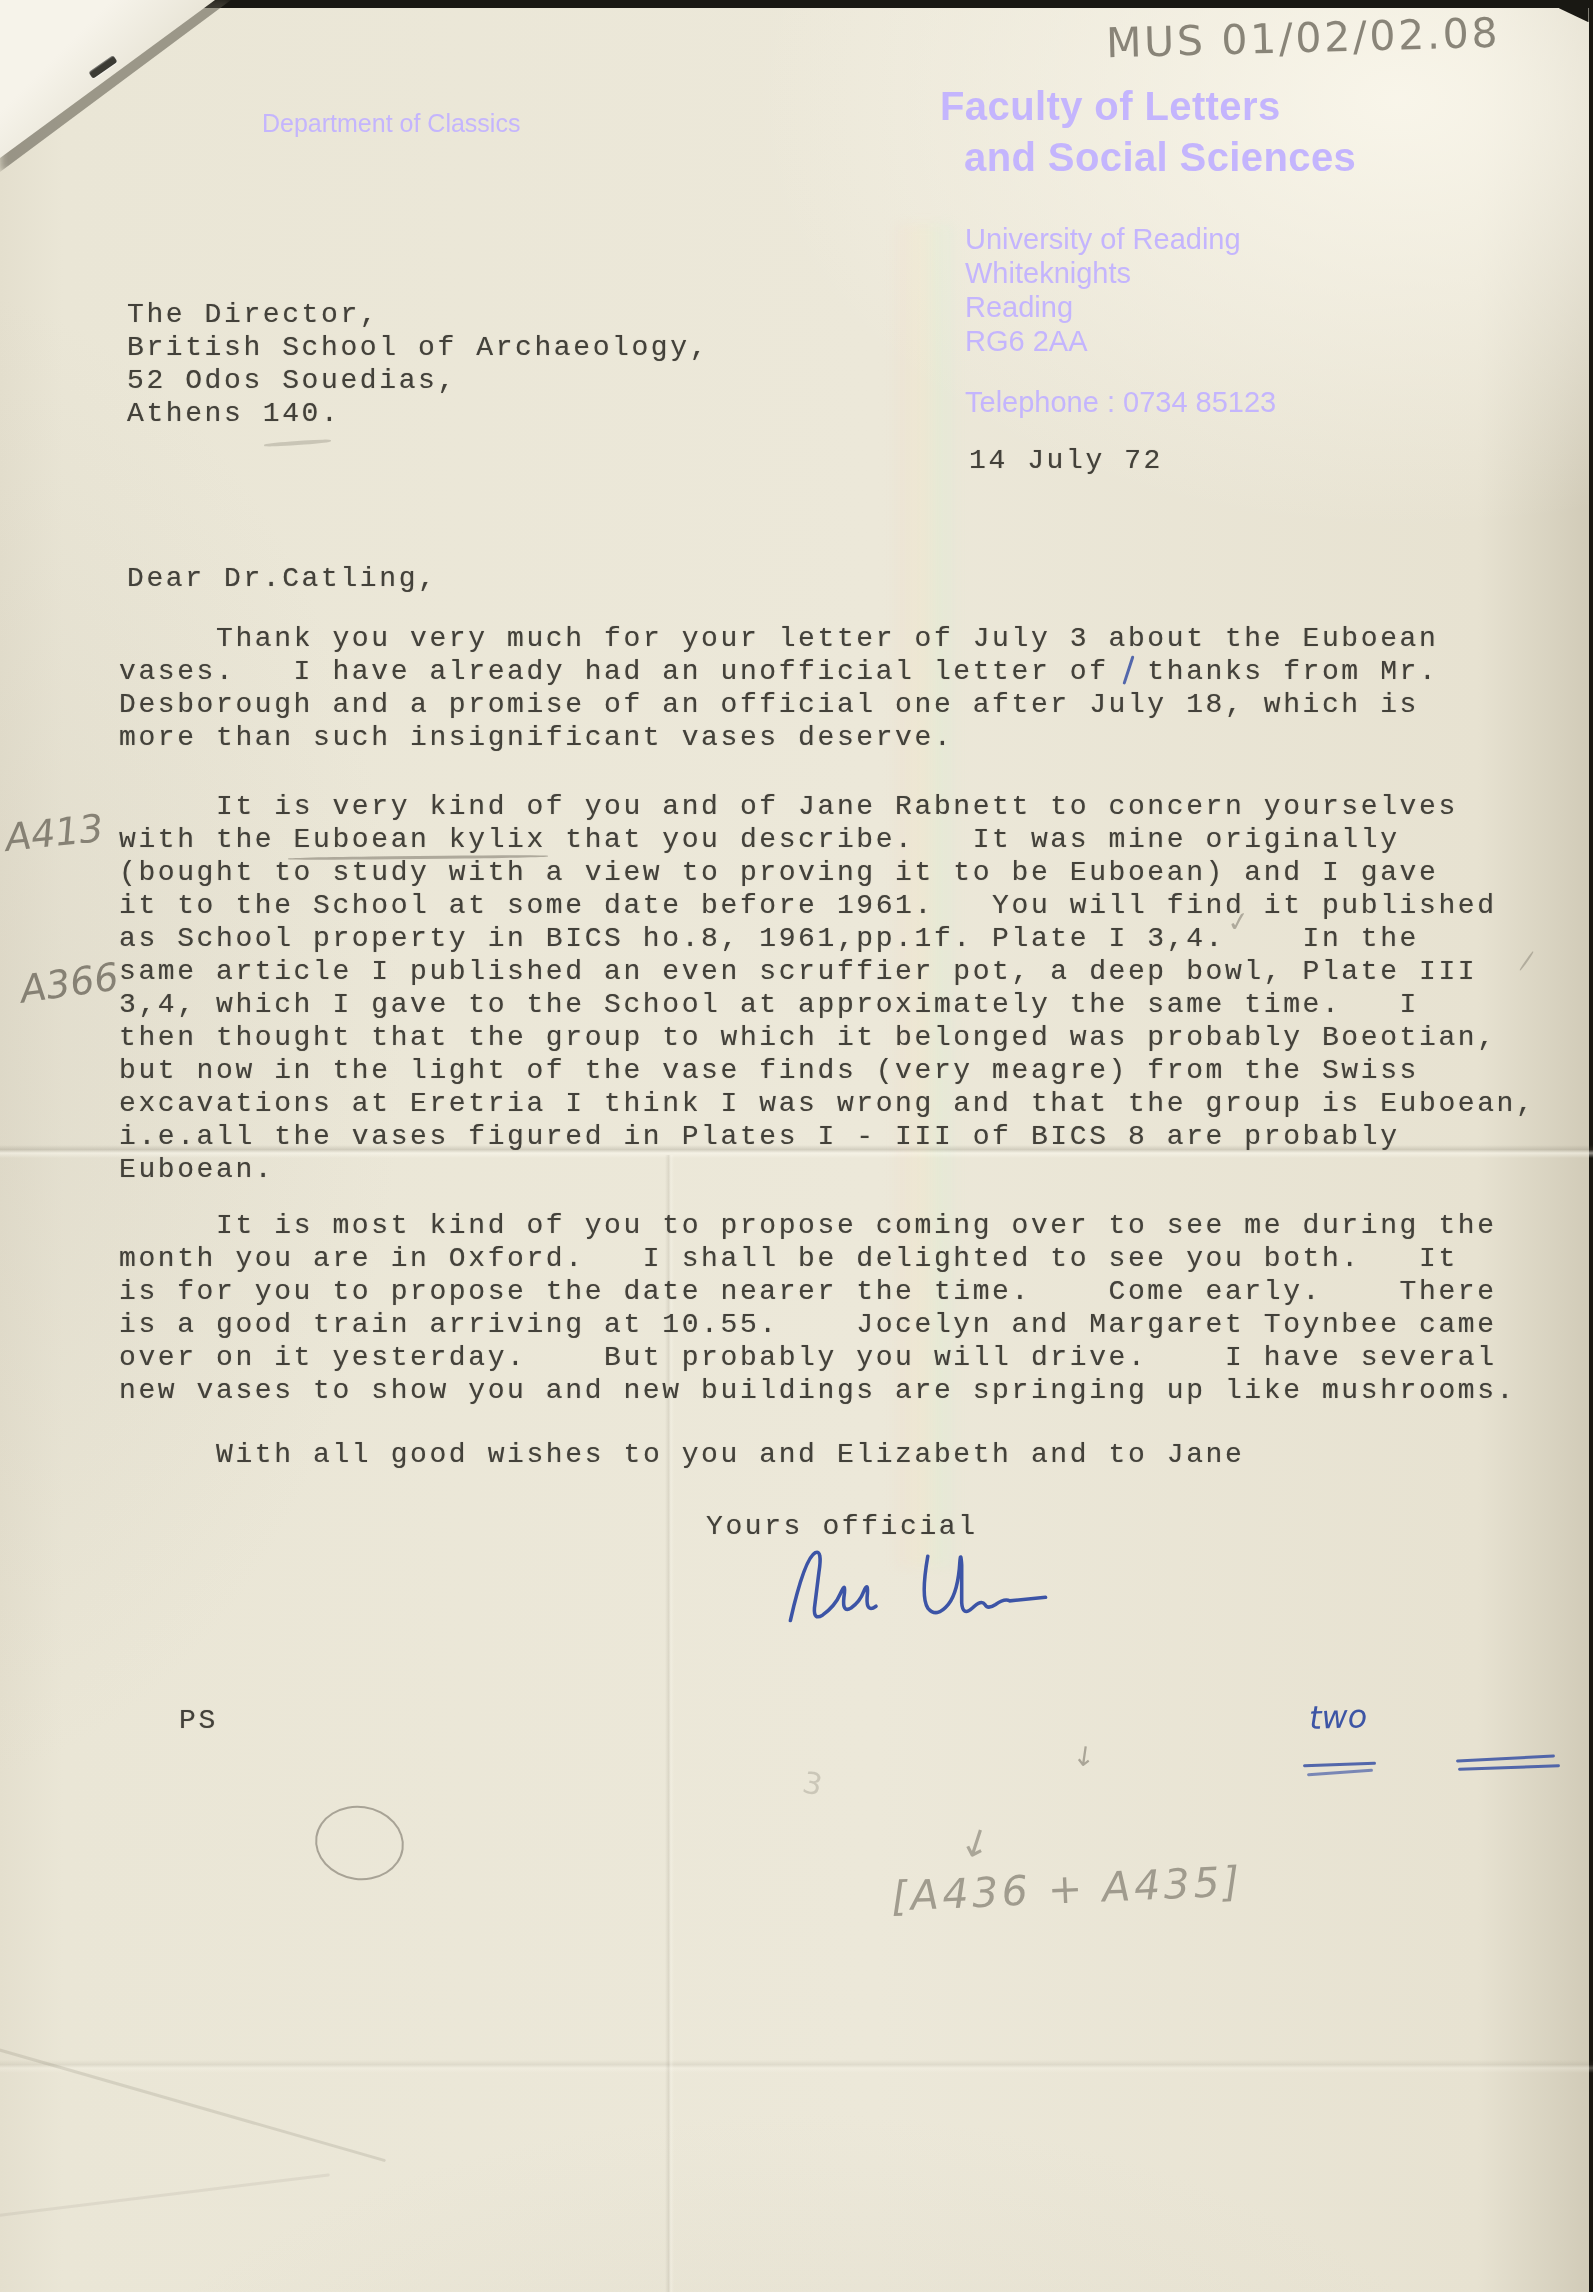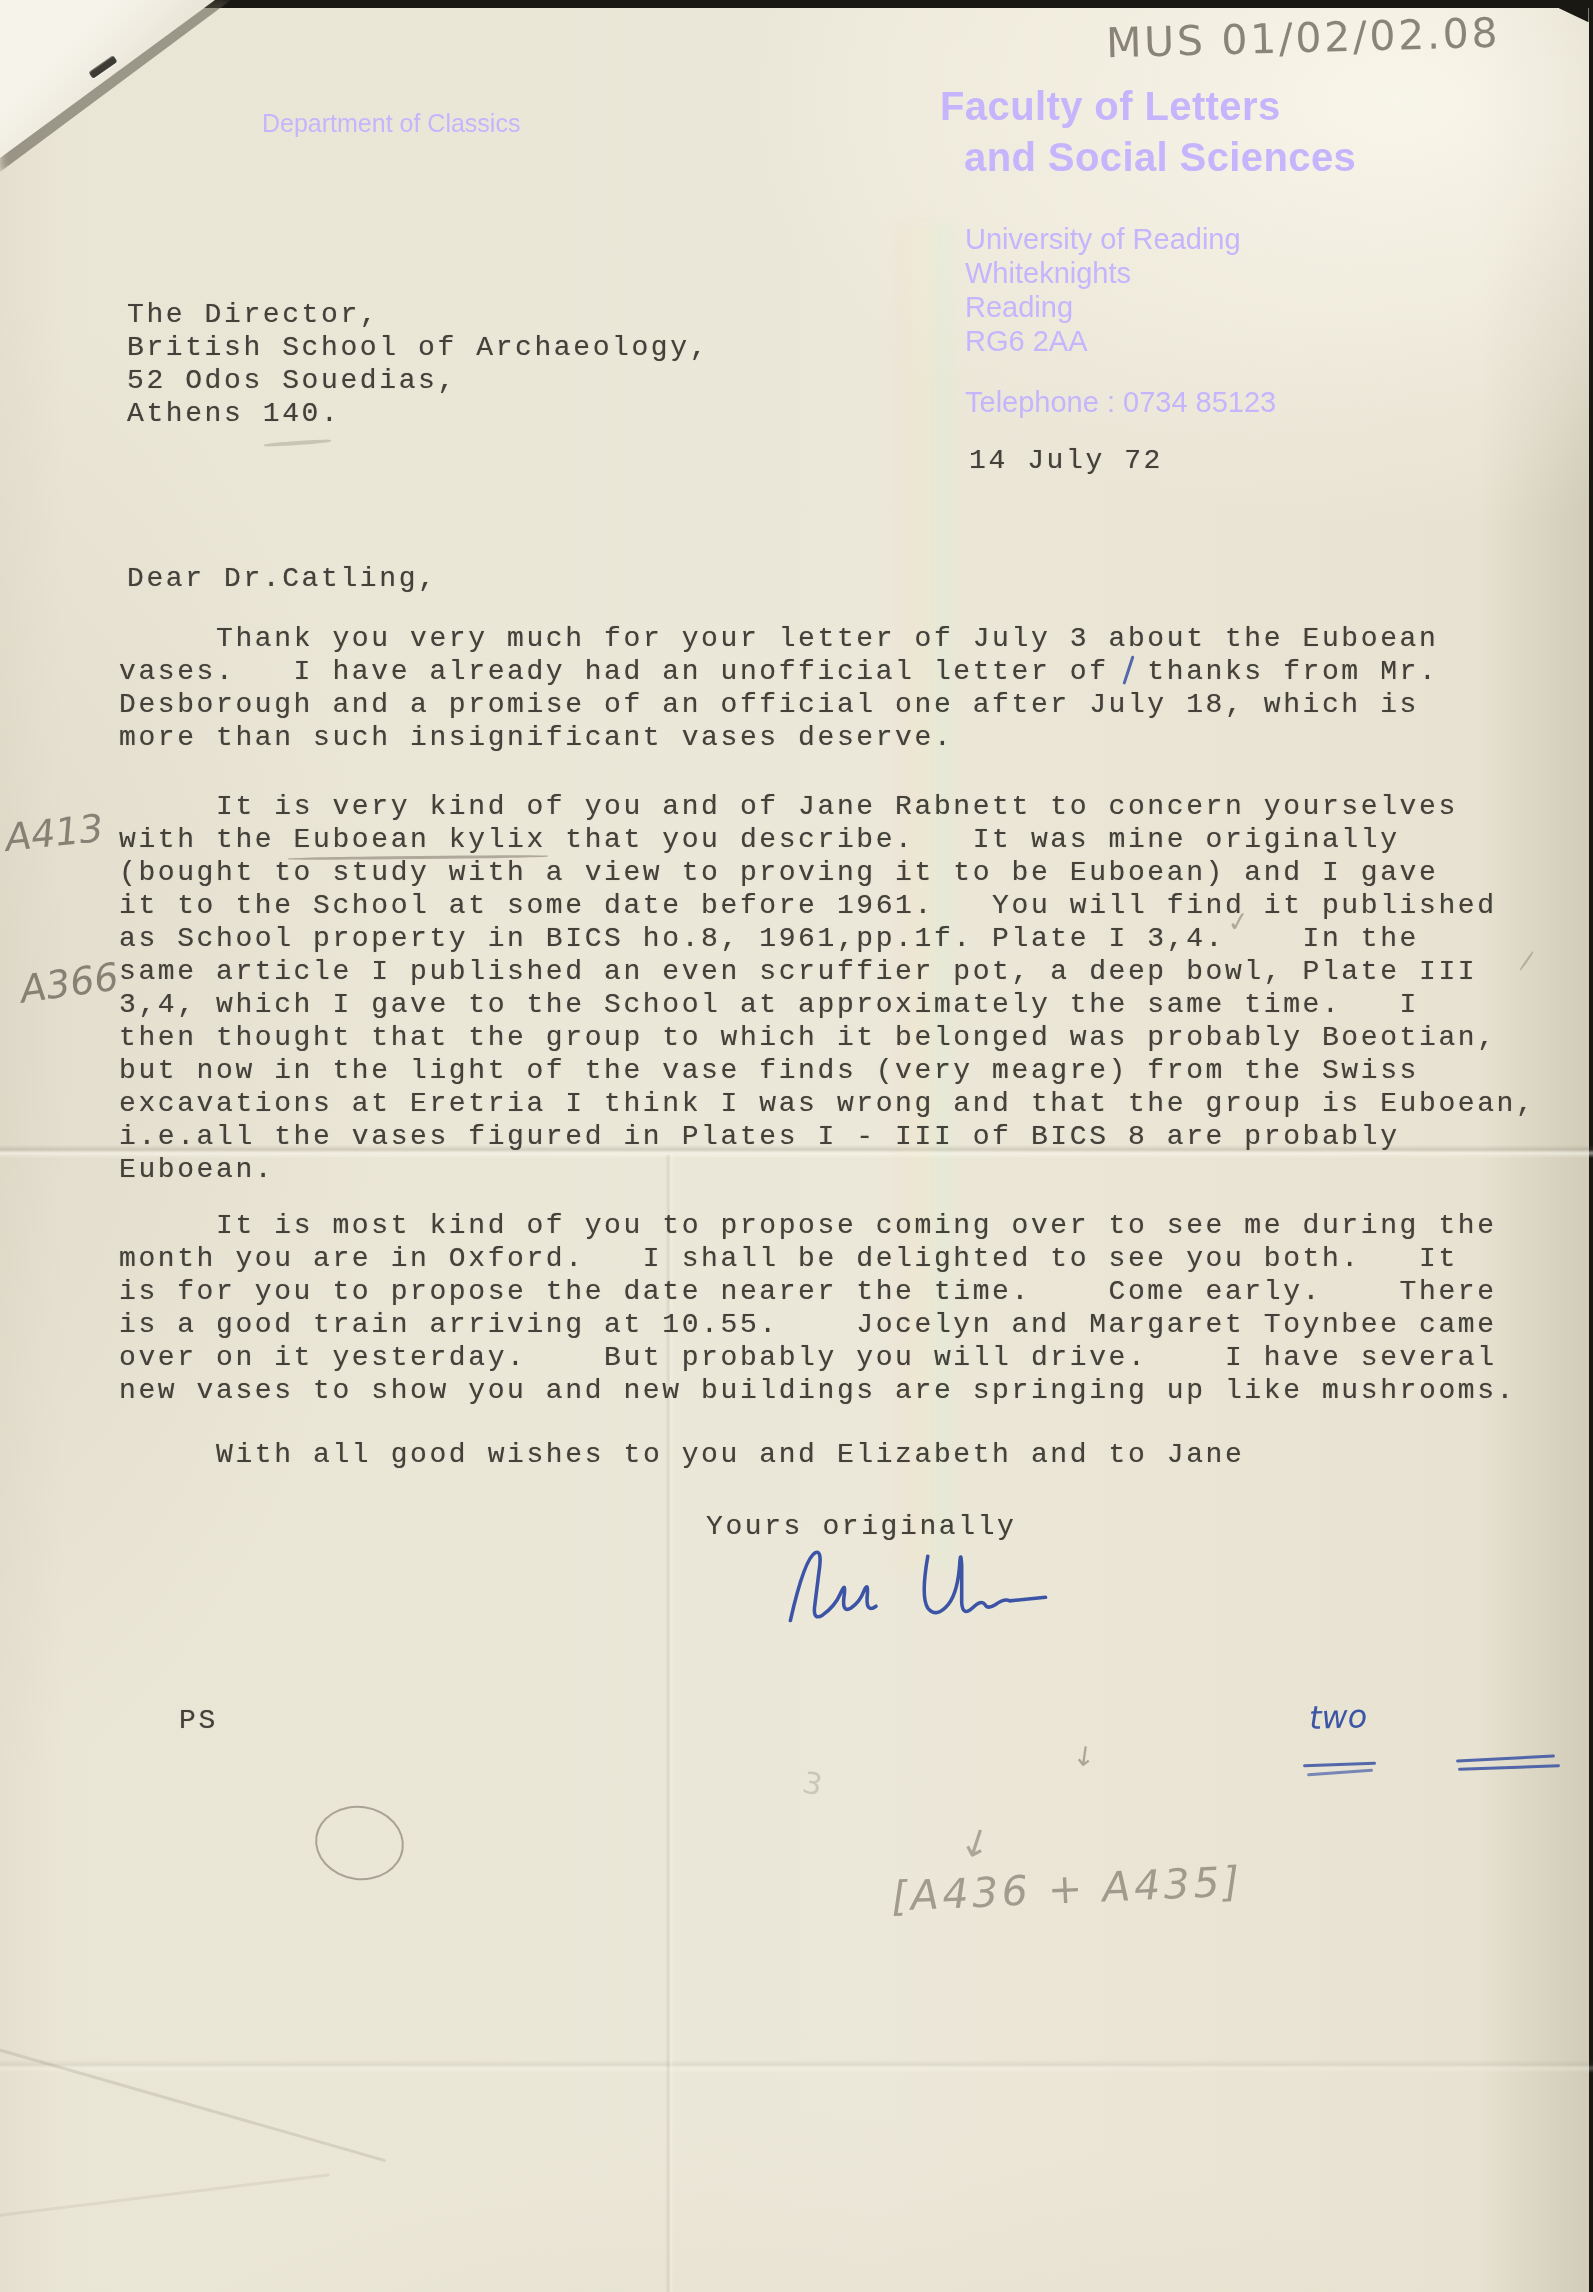--- a/index.html
+++ b/index.html
@@ -84,21 +84,21 @@
 excavations at Eretria I think I was wrong and that the group is Euboean,
 i.e.all the vases figured in Plates I - III of BICS 8 are probably
 Euboean.</div>
   <div class="mono" style="left:119px;top:1209px;">     It is most kind of you to propose coming over to see me during the
 month you are in Oxford.   I shall be delighted to see you both.   It
 is for you to propose the date nearer the time.    Come early.    There
 is a good train arriving at 10.55.    Jocelyn and Margaret Toynbee came
 over on it yesterday.    But probably you will drive.    I have several
 new vases to show you and new buildings are springing up like mushrooms.</div>
   <div class="mono" style="left:119px;top:1438px;text-align:center;">     With all good wishes to you and Elizabeth and to Jane</div>
-  <div class="mono" style="left:706px;top:1510px;">Yours originally</div>
+  <div class="mono" style="left:706px;top:1510px;">Yours official</div>
   <div class="mono" style="left:179px;top:1704px;">PS</div>
 
   <div style="position:absolute;left:770px;top:1542px;z-index:6;" title="Nan Ure">
     <svg width="287" height="116" viewBox="0 0 320 130" fill="none">
       <path d="M22,88 Q38,18 50,12 Q58,8 54,34 L49,74 Q48,88 58,82 Q72,72 78,58 Q85,42 82,62 Q80,80 90,74 Q100,67 104,56 Q110,42 108,62 Q107,80 118,72" stroke="#3c54a6" stroke-width="4" stroke-linecap="round"></path>
       <path d="M176,16 Q168,62 176,74 Q186,86 199,70 Q210,56 212,22 Q213,10 214,26 L214,68 Q215,84 226,74 Q236,64 240,70 Q243,76 252,70 Q262,63 268,66 L308,62" stroke="#3c54a6" stroke-width="4" stroke-linecap="round"></path>
     </svg>
   </div>
 
   <div class="pen-line" style="left:1127px;top:655px;width:2.7px;height:30px;transform:rotate(18deg);"></div>

